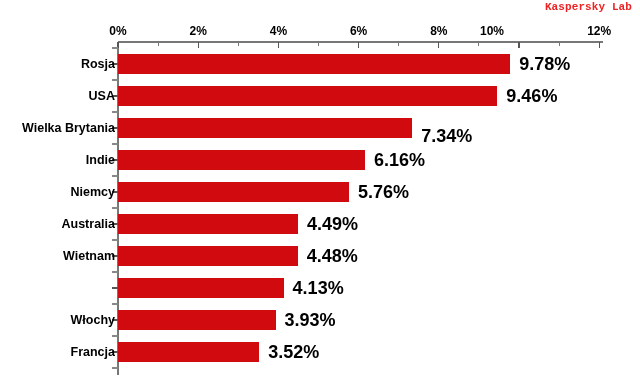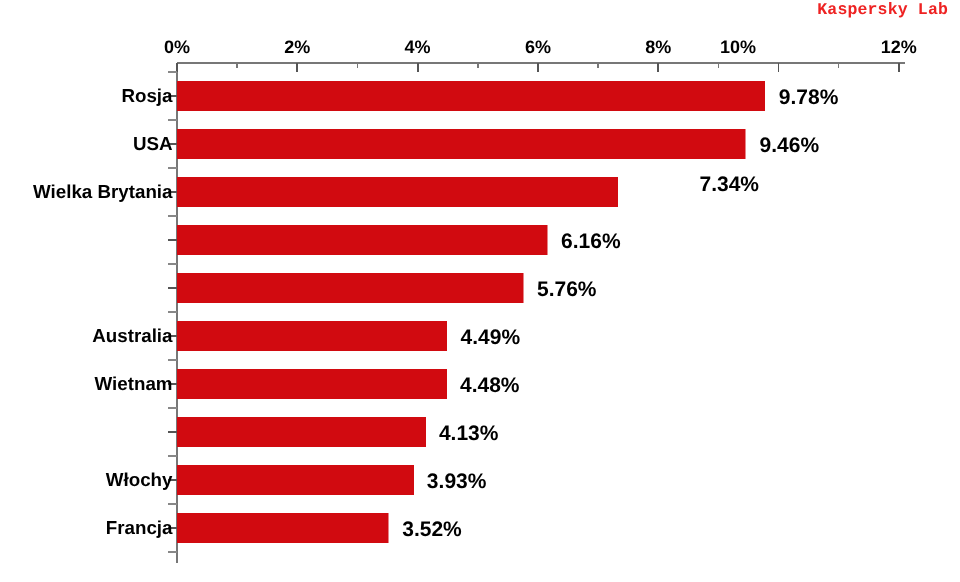--- a/index.html
+++ b/index.html
@@ -94,21 +94,21 @@
     width: 640px;
     height: 388px;
   }
   .bar {
     position: absolute;
     background: #d10a10;
     height: 20px;
   }
   .bar-value {
     position: absolute;
-    font-size: 14px;
+    font-size: 18px;
     font-weight: bold;
     color: #000;
     white-space: nowrap;
     line-height: 20px;
     height: 20px;
   }
 </style>
 </head>
 <body>
 
@@ -162,33 +162,35 @@
       <line x1="112" y1="304" x2="118" y2="304" stroke="#888" stroke-width="1.1" shape-rendering="crispEdges"></line>
       <line x1="112" y1="352" x2="118" y2="352" stroke="#555" stroke-width="1.4" shape-rendering="crispEdges"></line>
       <line x1="112" y1="336" x2="118" y2="336" stroke="#888" stroke-width="1.1" shape-rendering="crispEdges"></line>
       <line x1="112" y1="368" x2="118" y2="368" stroke="#888" stroke-width="1.1" shape-rendering="crispEdges"></line>
     </svg>
 
   <div class="cat-labels" id="cat-labels">
       <div class="cat-label" style="top: 57px;">Rosja</div>
       <div class="cat-label" style="top: 121px;">Wielka Brytania</div>
       <div class="cat-label" style="top: 89px;">USA</div>
+      <div class="cat-label" style="top: 153px;">Indie</div>
+      <div class="cat-label" style="top: 185px;">Niemcy</div>
       <div class="cat-label" style="top: 217px;">Australia</div>
       <div class="cat-label" style="top: 249px;">Wietnam</div>
       <div class="cat-label" style="top: 313px;">Włochy</div>
       <div class="cat-label" style="top: 345px;">Francja</div>
     </div>
 
   <div class="bars-layer" id="bars-layer">
       <div class="bar" style="left: 118px; top: 54px; width: 392.178px; background: rgb(209, 10, 16);"></div>
       <div class="bar-value" style="left: 519.178px; top: 54px;">9.78%</div>
       <div class="bar" style="left: 118px; top: 86px; width: 379.346px; background: rgb(209, 10, 16);"></div>
       <div class="bar-value" style="left: 506.346px; top: 86px;">9.46%</div>
       <div class="bar" style="left: 118px; top: 118px; width: 294.334px; background: rgb(209, 10, 16);"></div>
-      <div class="bar-value" style="left: 421.334px; top: 112px; margin-left: 45px;">7.34%</div>
+      <div class="bar-value" style="left: 421.334px; top: 126px;">7.34%</div>
       <div class="bar" style="left: 118px; top: 150px; width: 247.016px; background: rgb(209, 10, 16);"></div>
       <div class="bar-value" style="left: 374.016px; top: 150px;">6.16%</div>
       <div class="bar" style="left: 118px; top: 182px; width: 230.976px; background: rgb(209, 10, 16);"></div>
       <div class="bar-value" style="left: 357.976px; top: 182px;">5.76%</div>
       <div class="bar" style="left: 118px; top: 214px; width: 180.049px; background: rgb(209, 10, 16);"></div>
       <div class="bar-value" style="left: 307.049px; top: 214px;">4.49%</div>
       <div class="bar" style="left: 118px; top: 246px; width: 179.648px; background: rgb(209, 10, 16);"></div>
       <div class="bar-value" style="left: 306.648px; top: 246px;">4.48%</div>
       <div class="bar" style="left: 118px; top: 278px; width: 165.613px; background: rgb(209, 10, 16);"></div>
       <div class="bar-value" style="left: 292.613px; top: 278px;">4.13%</div>

